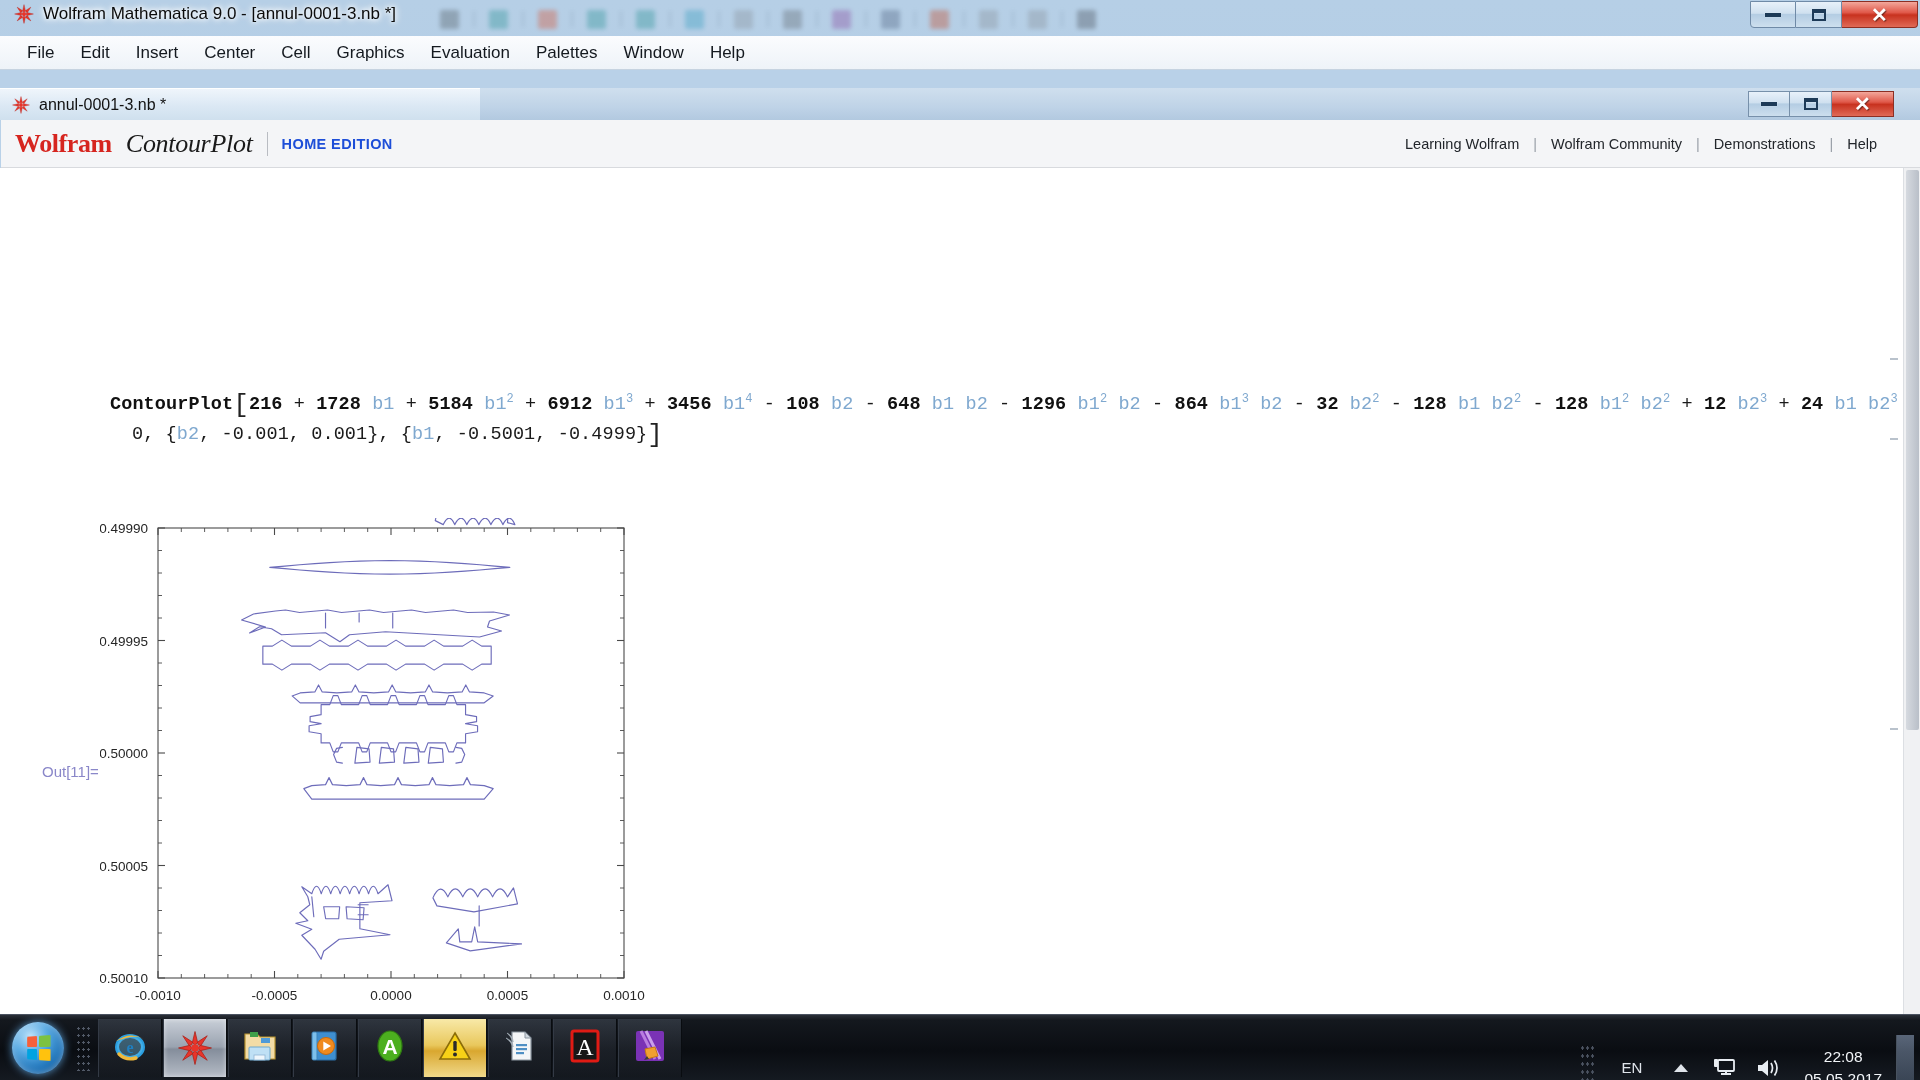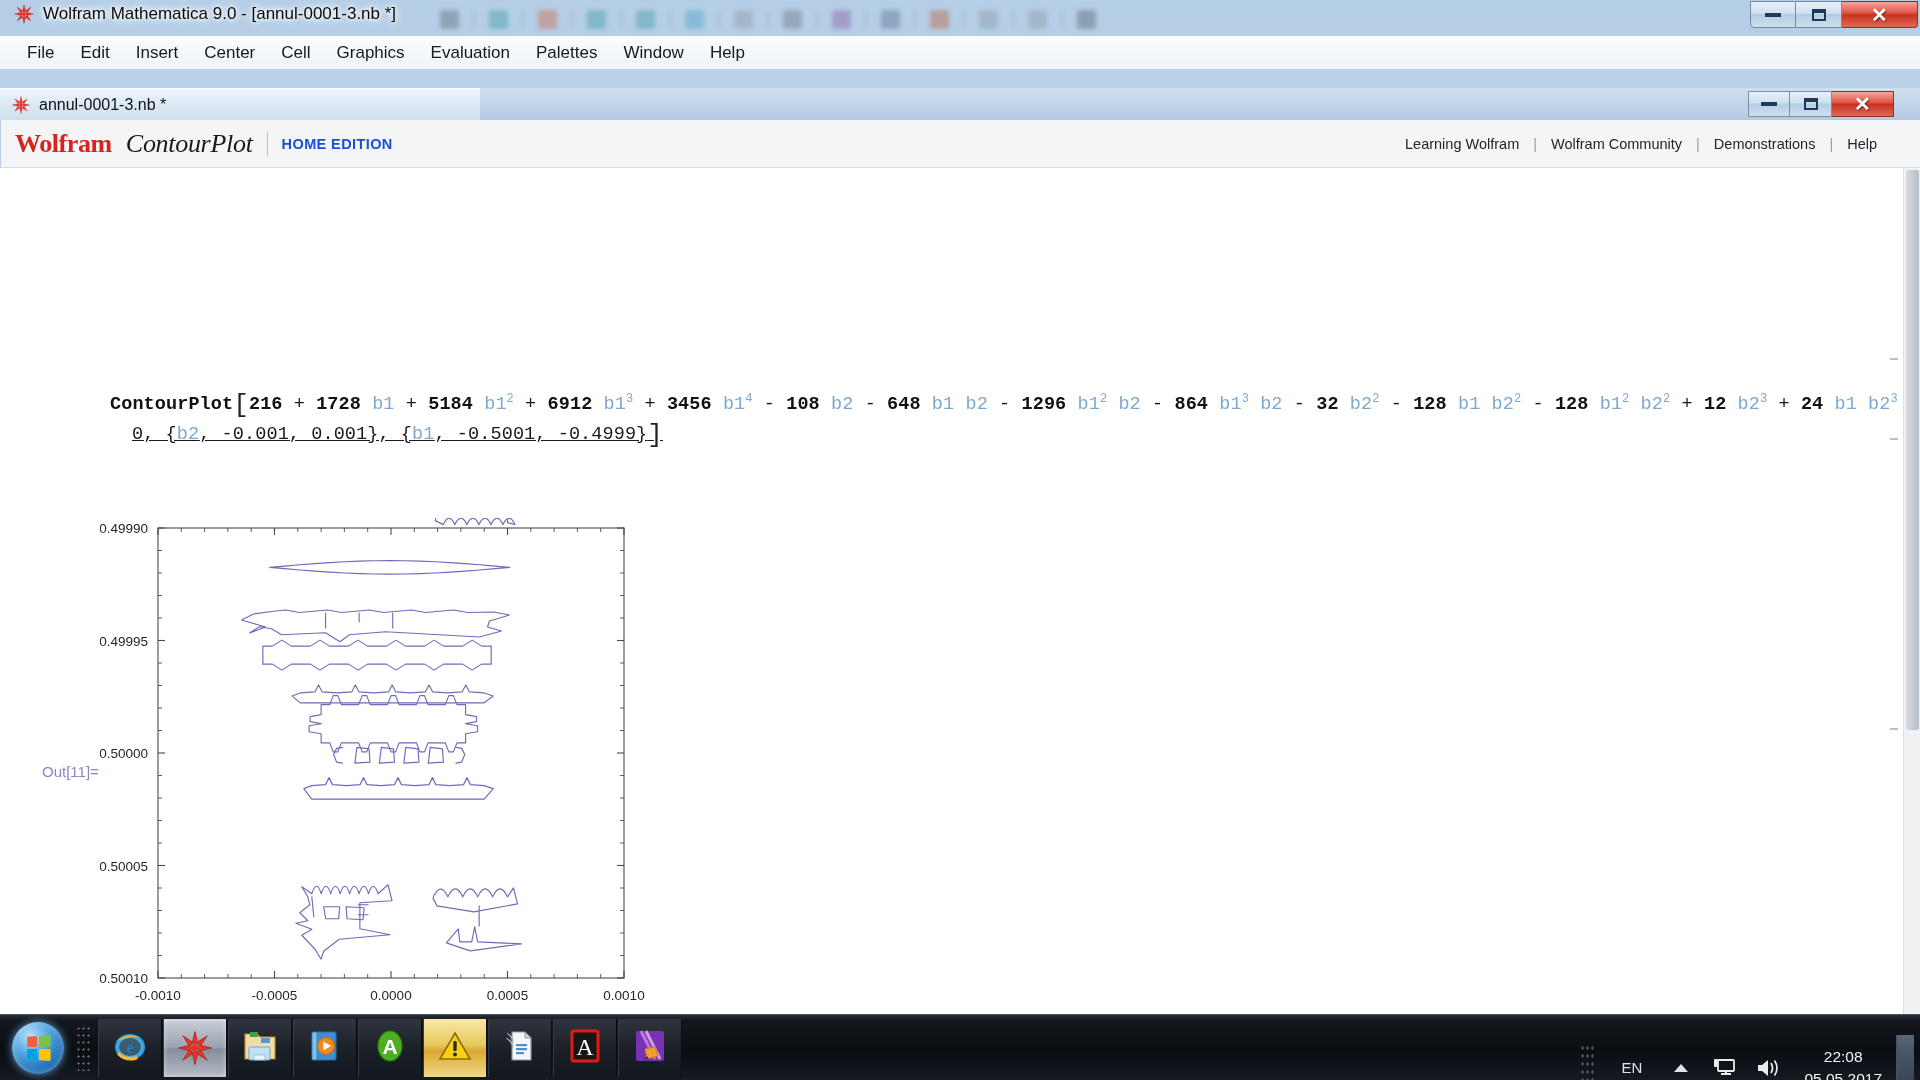--- a/index.html
+++ b/index.html
@@ -129,21 +129,21 @@
     position: absolute; left: 0; top: 98px; width: 1920px; height: 880px;
     background: #ffffff; overflow: hidden;
   }
 
   .expr {
     position: absolute; left: 110px; top: 222px; width: 1760px;
     font-family: "Liberation Mono", monospace;
     font-size: 18.5px; color: #1a1a1a; line-height: 30px;
     white-space: nowrap; letter-spacing: .1px;
   }
-  .expr .l2 { display: block; padding-left: 22px; text-decoration: underline; }
+  .expr .l2 { display: block; padding-left: 22px; }
   .v { color: #7fa8cf; text-align: right; }
   .fn { color: #111; font-weight: bold; }
   .num { color: #111; font-weight: bold; }
   .brk { font-size: 26px; font-weight: 300; color:#222; vertical-align: -3px; }
   sup { font-size: 12px; vertical-align: super; line-height: 0; }
 
   
   #out-label {
     position: absolute; left: 42px; top: 595px;
     font-size: 15px; color: #8a87c9; font-family: "Liberation Sans", sans-serif;

